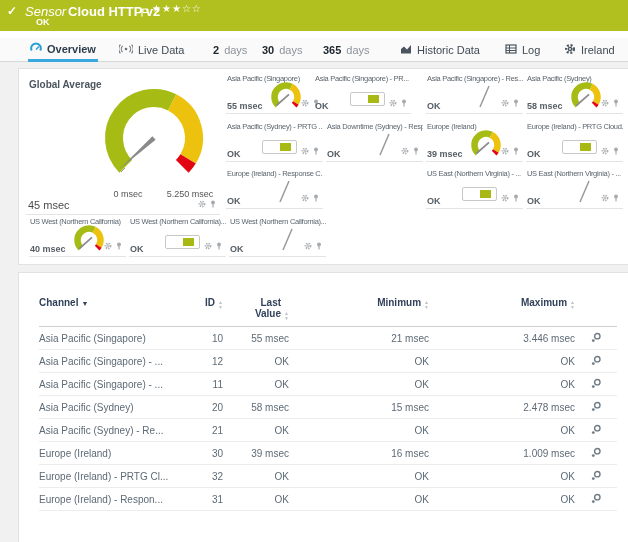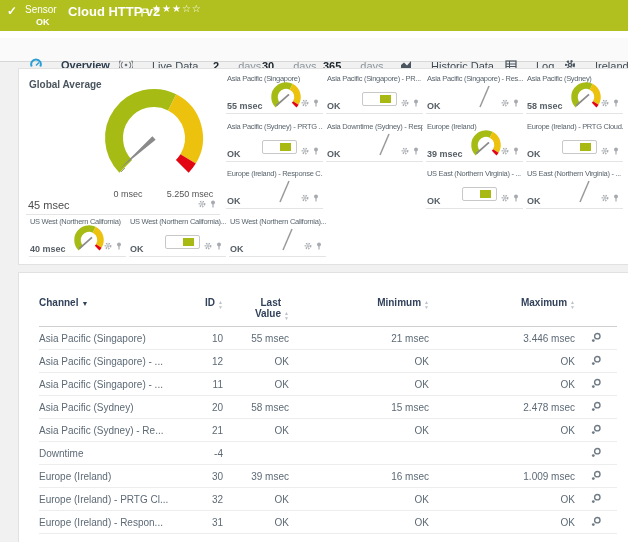--- a/index.html
+++ b/index.html
@@ -4,29 +4,29 @@
 <style>
   html,body{margin:0;padding:0}
   body{
     width:628px;height:542px;overflow:hidden;position:relative;
     background:#f1f1f1;font-family:"Liberation Sans",sans-serif;
     -webkit-font-smoothing:antialiased;
   }
   
   .hdr{position:absolute;top:0;left:0;width:628px;height:31px;background:#b1c01e;color:#fff}
   .hdr .check{position:absolute;left:7px;top:4px;font-size:12px;font-weight:bold}
-  .hdr .type{position:absolute;left:25px;top:4px;font-size:10px;}
+  .hdr .type{position:absolute;left:25px;top:4px;font-size:13px;font-style:italic}
   .hdr .title{position:absolute;left:68px;top:4px;font-size:13px;font-weight:bold}
   .hdr .flag{position:absolute;left:141px;top:3px}
   .hdr .stars{position:absolute;left:152px;top:3px;font-size:10px;letter-spacing:1px}
   .hdr .status{position:absolute;left:36px;top:17px;font-size:9px;font-weight:bold}
   .whitestrip{position:absolute;top:31px;left:0;width:628px;height:7px;background:#ffffff}
   
   .tabs{position:absolute;top:38px;left:0;width:628px;height:24px;background:#fafafa;border-bottom:1px solid #d7d7d7;box-sizing:border-box}
-  .tab{position:absolute;top:16px;height:24px;display:flex;align-items:center;gap:19px;font-size:11px;color:#3f4a54;cursor:pointer;box-sizing:border-box;padding:0 2px}
+  .tab{position:absolute;top:0;height:24px;display:flex;align-items:center;gap:5px;font-size:11px;color:#3f4a54;cursor:pointer;box-sizing:border-box;padding:0 2px}
   .tab.active{font-weight:bold;color:#2d3d4d;border-bottom:3px solid #38a8de}
   .tab .num{font-weight:bold;color:#20282f}
   .tab .muted{color:#8b949b}
   
   .card{position:absolute;background:#fff;border:1px solid #e1e1e1;box-sizing:border-box}
   .gauges-card{left:18px;top:68px;width:620px;height:197px}
   .table-card{left:18px;top:272px;width:620px;height:300px}
   
   .tile{position:absolute;border-bottom:1px solid #e4e4e4;box-sizing:border-box}
   .tile-title{position:absolute;top:1px;left:1px;right:0;font-size:7.5px;letter-spacing:-0.3px;color:#5a656e;white-space:nowrap;overflow:hidden}
@@ -211,21 +211,21 @@
     <div class="tile-value">55 msec</div>
     <div class="tile-icons">
         <span><svg width="8" height="8">
             <use href="#i-gear"></use>
           </svg></span>
         <span><svg width="8" height="8">
             <use href="#i-pin"></use>
           </svg></span>
       </div>
   </div>
-  <div class="tile small-tile" style="left:307px;top:4px">
+  <div class="tile small-tile" style="left:295px;top:4px">
     <div class="tile-title">Asia Pacific (Singapore) - PR...</div>
     <div class="viz-toggle">
         <div class="knob"></div>
       </div>
     <div class="tile-value">OK</div>
     <div class="tile-icons">
         <span><svg width="8" height="8">
             <use href="#i-gear"></use>
           </svg></span>
         <span><svg width="8" height="8">
@@ -495,30 +495,20 @@
         <td class="ch">Asia Pacific (Sydney) - Re...</td>
         <td>21</td>
         <td>OK</td>
         <td>OK</td>
         <td>OK</td>
         <td class="act"><span class="wrench"><svg width="11" height="11">
                 <use href="#i-wrench"></use>
               </svg></span></td>
       </tr>
       <tr>
-        <td class="ch">Downtime</td>
-        <td>-4</td>
-        <td></td>
-        <td></td>
-        <td></td>
-        <td class="act"><span class="wrench"><svg width="11" height="11">
-                <use href="#i-wrench"></use>
-              </svg></span></td>
-      </tr>
-      <tr>
         <td class="ch">Europe (Ireland)</td>
         <td>30</td>
         <td>39 msec</td>
         <td>16 msec</td>
         <td>1.009 msec</td>
         <td class="act"><span class="wrench"><svg width="11" height="11">
                 <use href="#i-wrench"></use>
               </svg></span></td>
       </tr>
       <tr>

